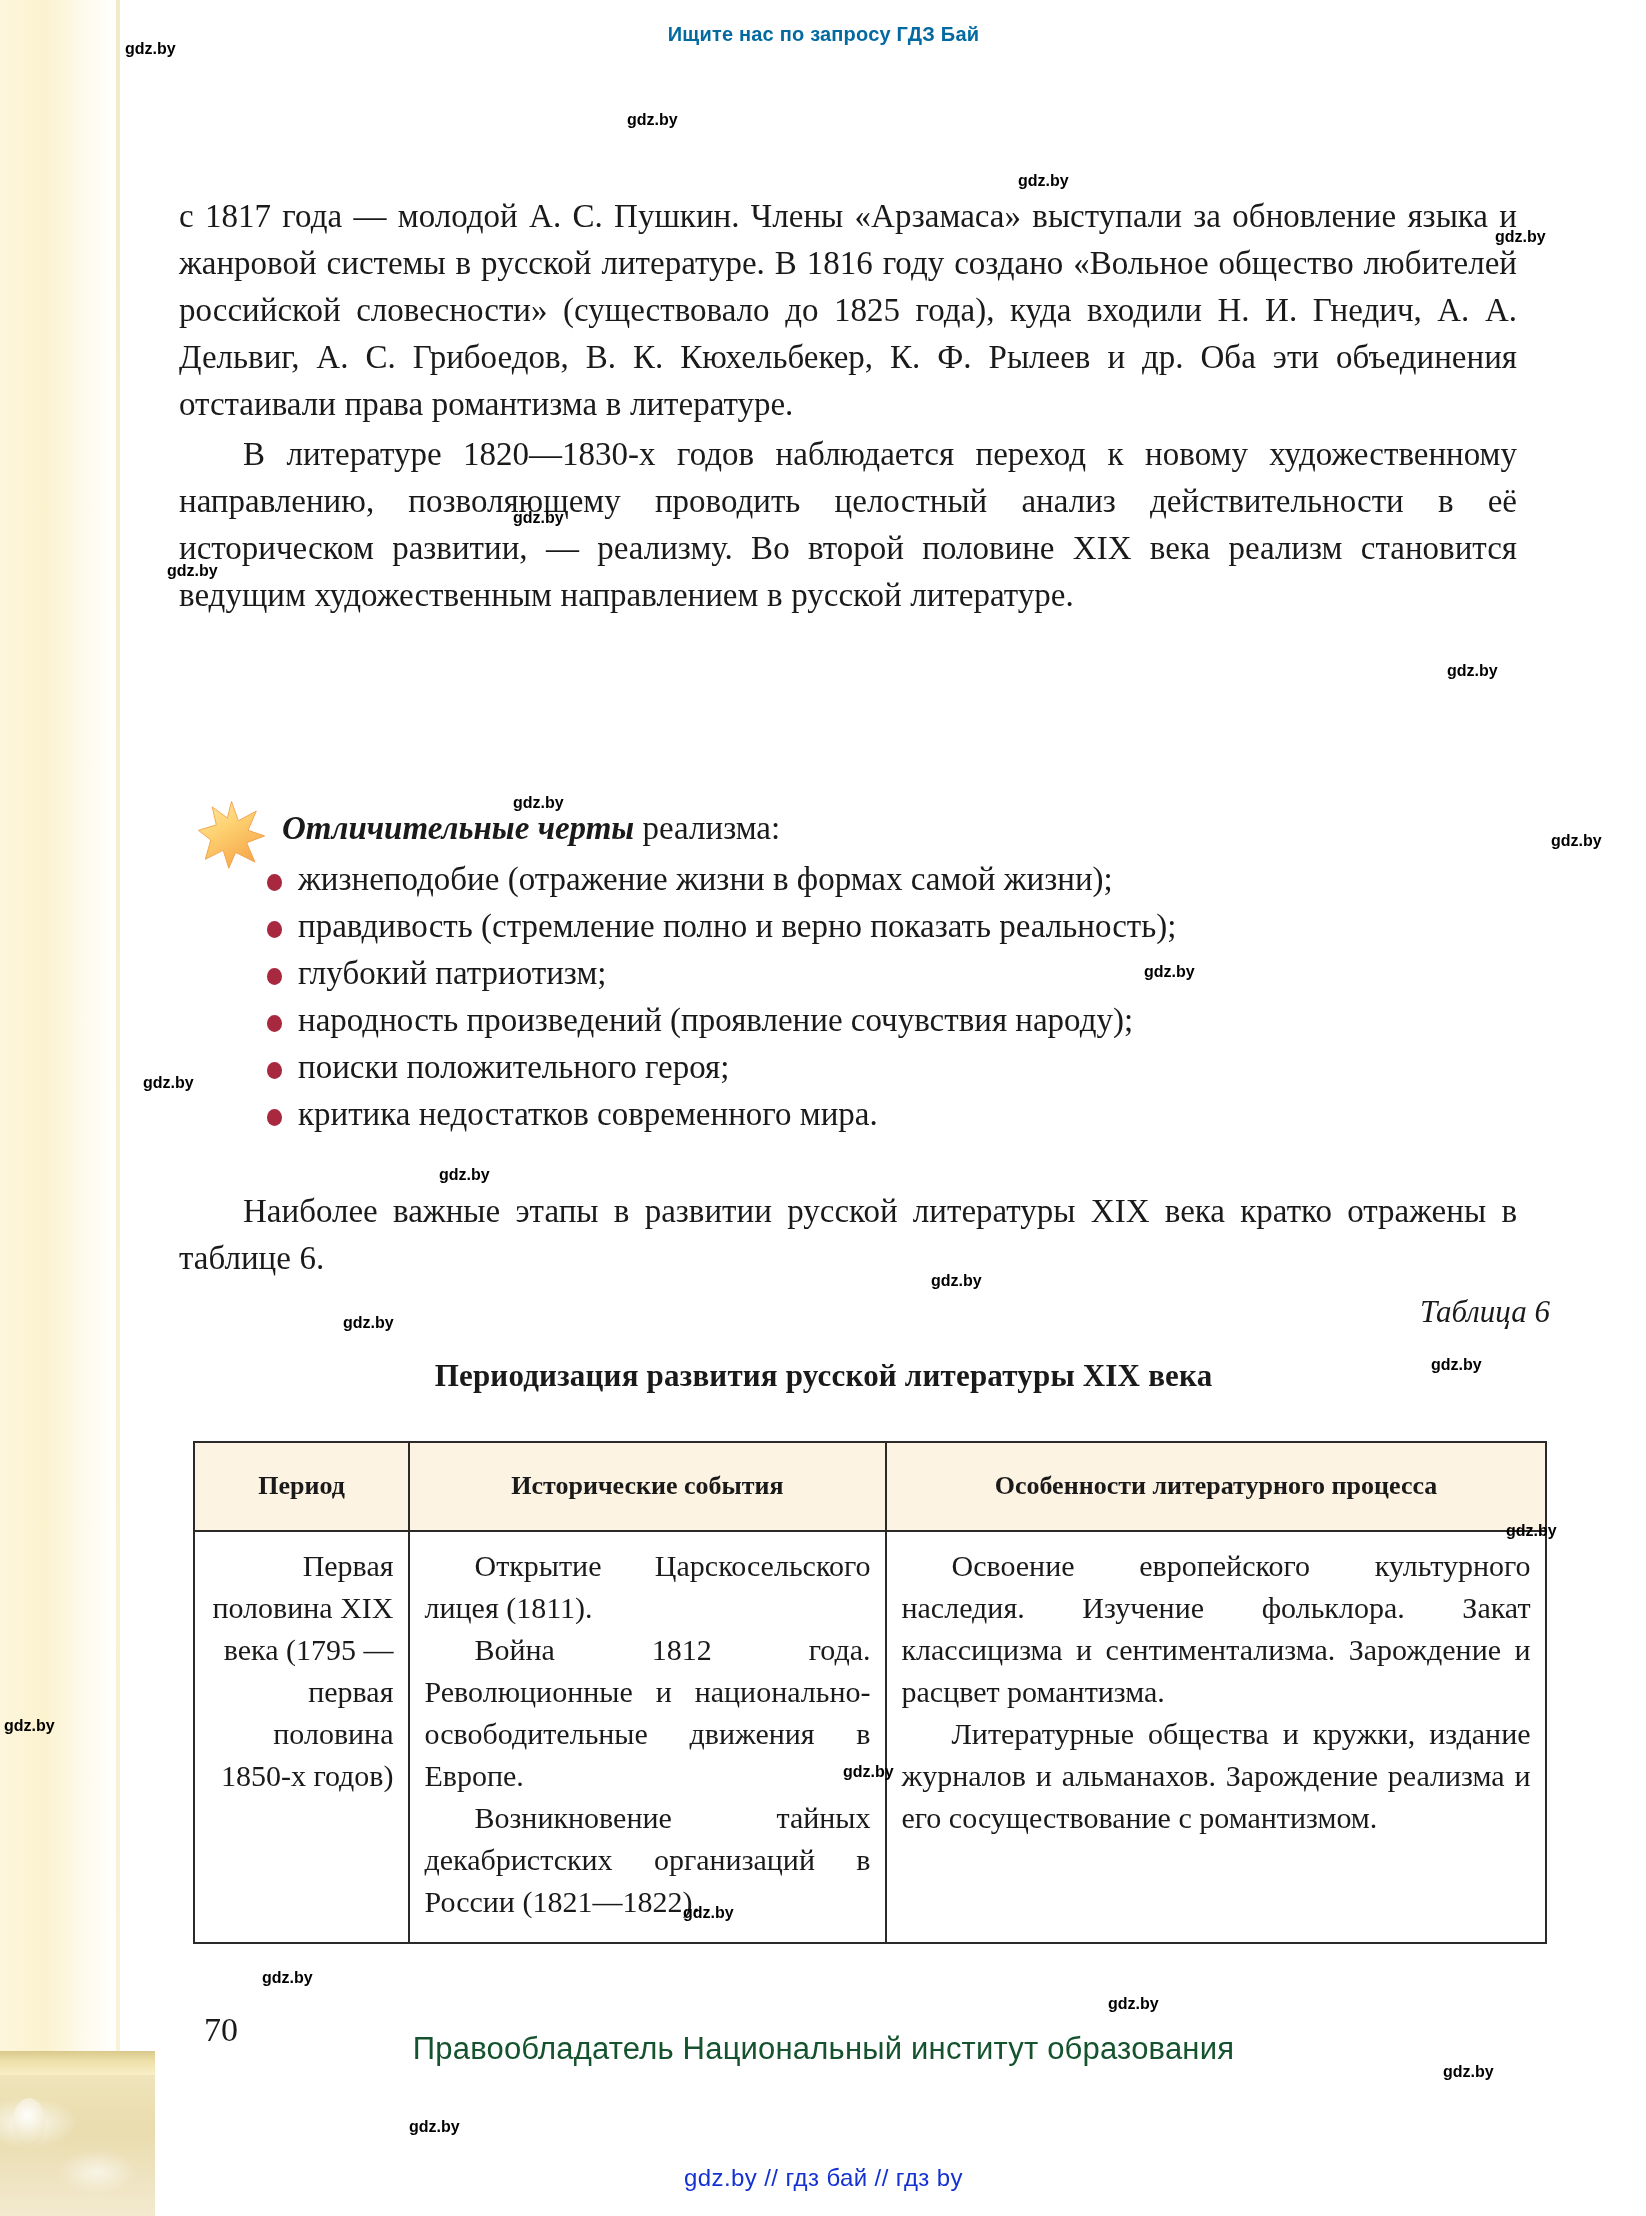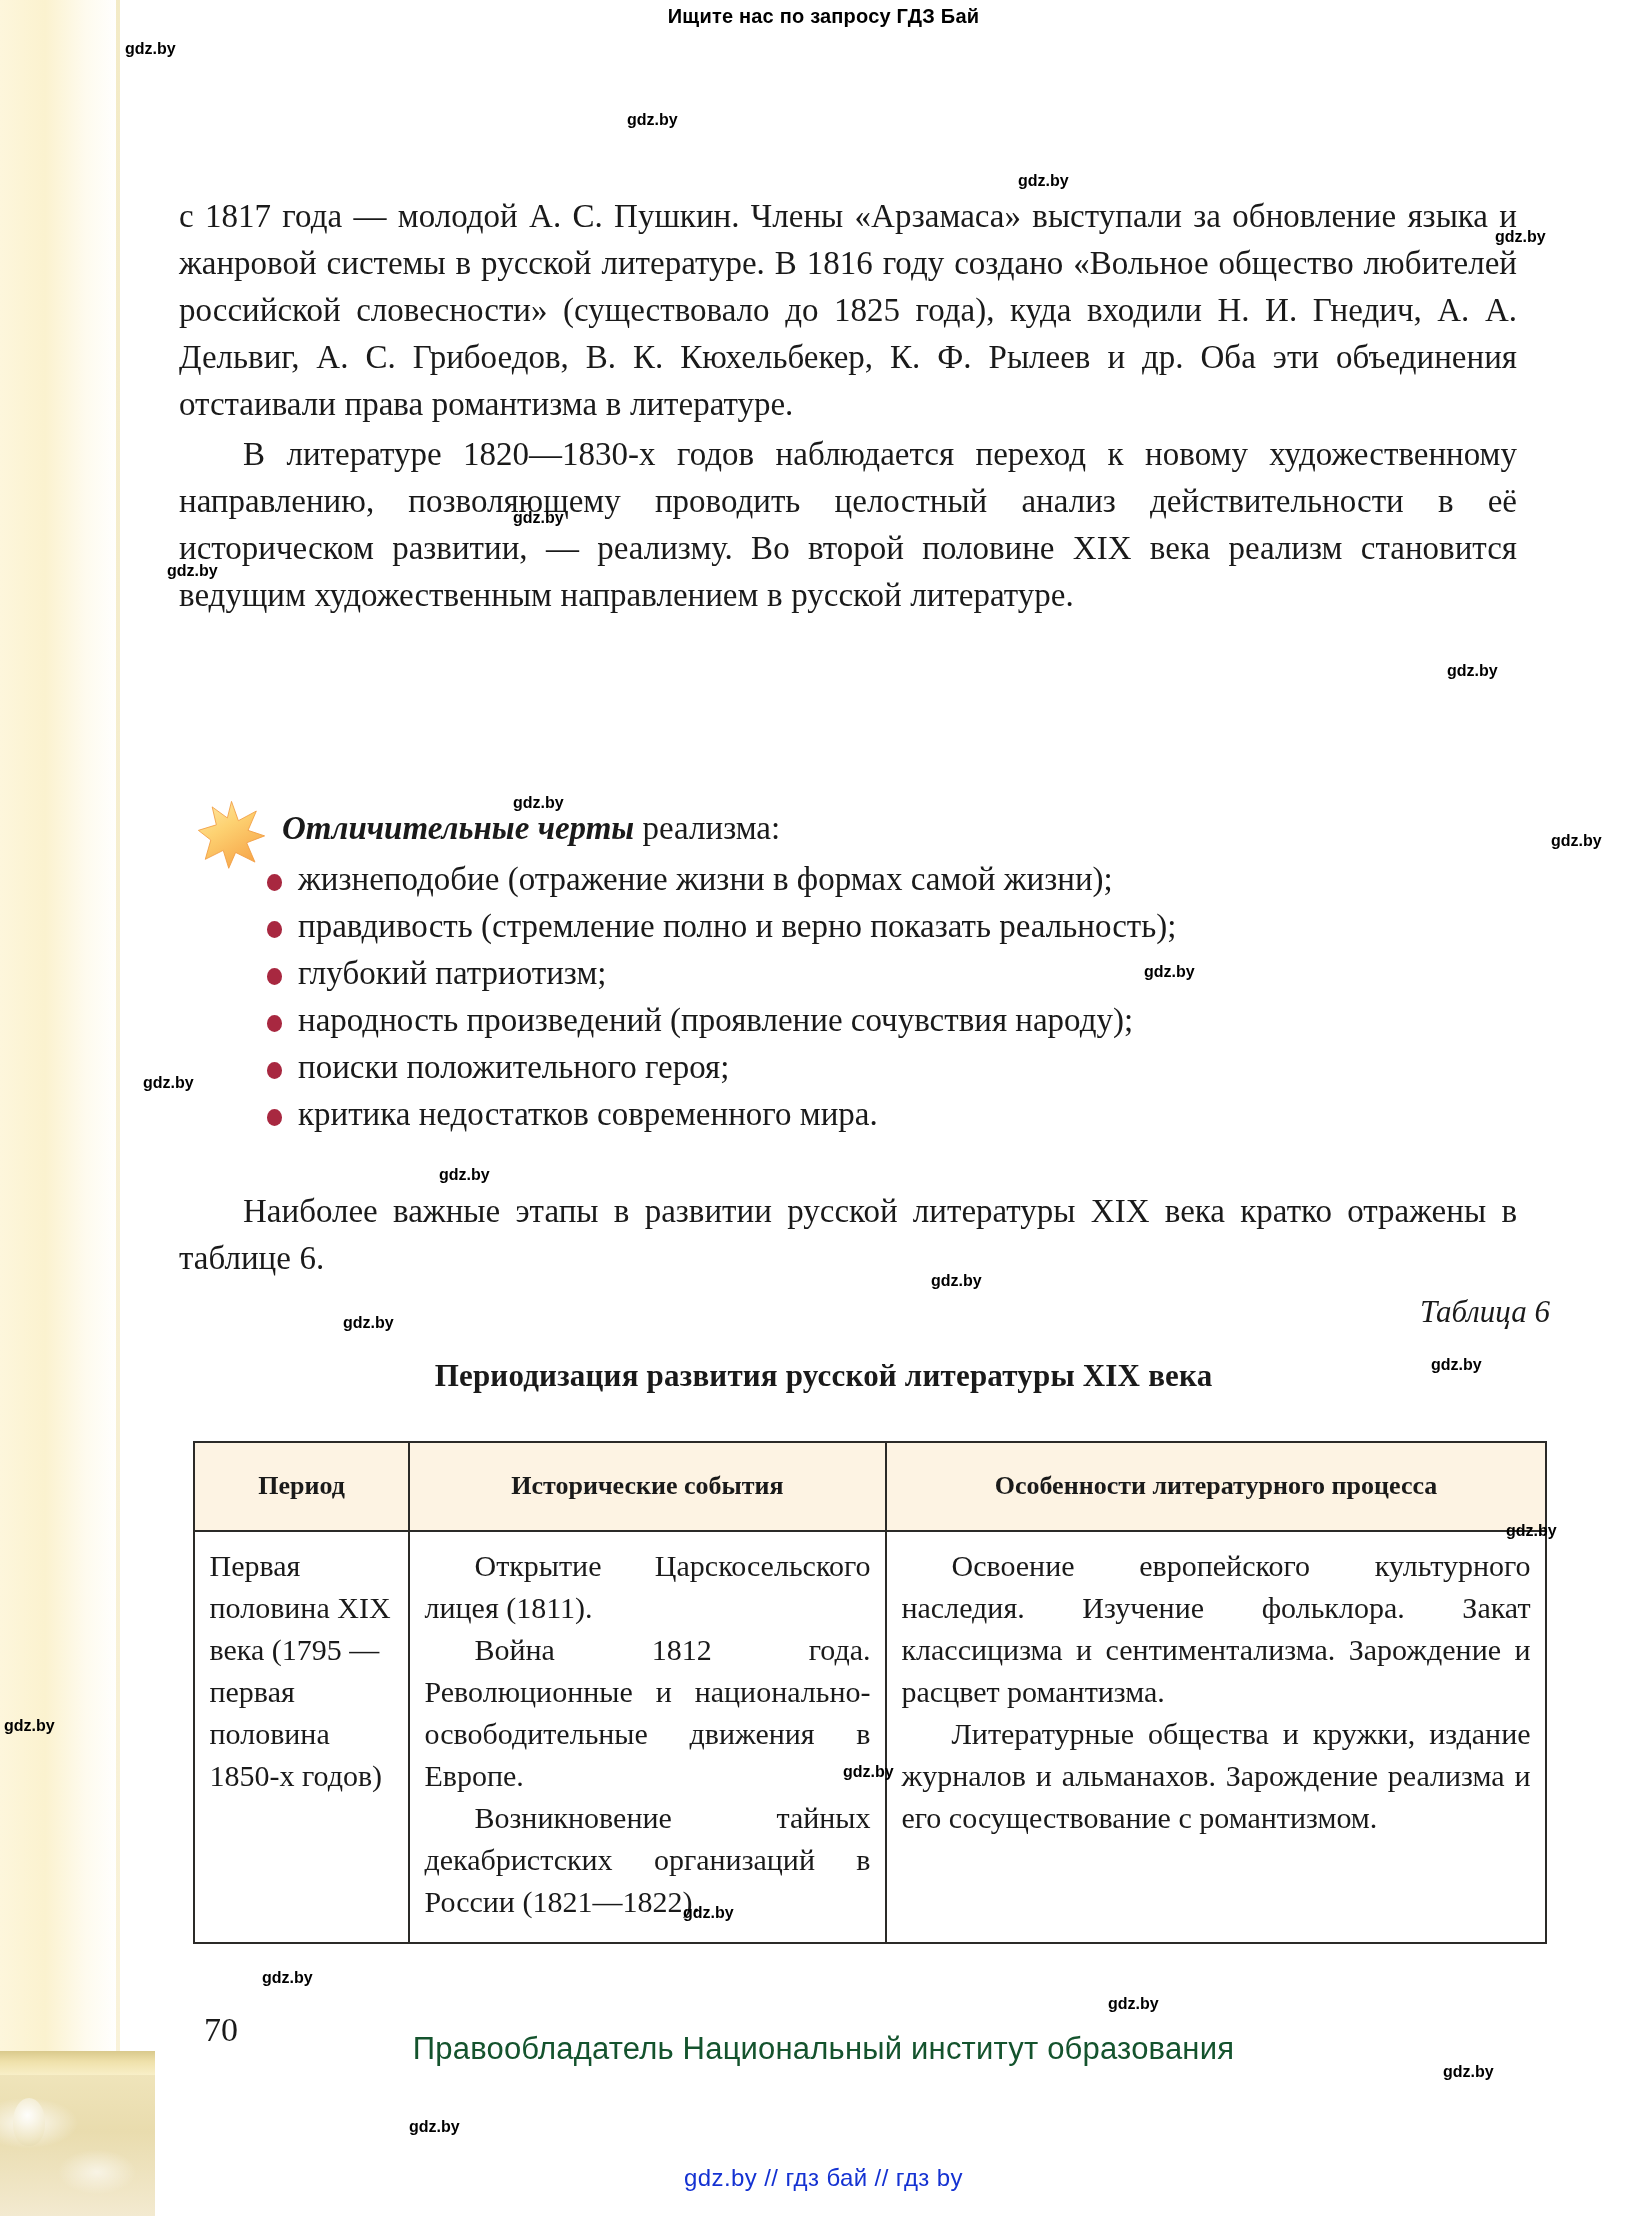--- a/index.html
+++ b/index.html
@@ -230,21 +230,21 @@
   th.h-features { width: 642px; }
   td.col-events p,
   td.col-features p {
     margin: 0;
     text-indent: 50px;
     text-align: justify;
     text-align-last: left;
   }
   td.col-period p {
     margin: 0;
-    text-align: left;
+    text-align: right;
   }
 
   
   .page-number {
     position: absolute;
     left: 204px;
     top: 2011px;
     font-size: 34px;
   }
   .copyright {
@@ -285,21 +285,21 @@
 <body>
 
 <div class="page-bg"></div>
 <div class="left-strip"></div>
 <div class="left-strip-edge"></div>
 <div class="bottom-band"></div>
 <div class="bottom-block"></div>
 
 <div class="content">
 
-  <div class="top-banner" style="color: #000000;">Ищите нас по запросу ГДЗ Бай</div>
+  <div class="top-banner" style="color: #0369a1; margin-top: 18px;">Ищите нас по запросу ГДЗ Бай</div>
 
   <div class="text-col">
     <p class="body just-all">с 1817 года — молодой А. С. Пушкин. Члены «Арзамаса» выступали за обновление языка и жанровой системы в русской литературе. В 1816 году создано «Вольное общество любителей российской словесности» (существовало до 1825 года), куда входили Н. И. Гнедич, А. А. Дельвиг, А. С. Грибоедов, В. К. Кюхельбекер, К. Ф. Рылеев и др. Оба эти объединения отстаивали права романтизма в литературе.</p>
     <p class="body hang just-all">В литературе 1820—1830-х годов наблюдается переход к новому художественному направлению, позволяющему проводить целостный анализ действительности в её историческом развитии, — реализму. Во второй половине XIX века реализм становится ведущим художественным направлением в русской литературе.</p>
   </div>
 
   <div class="features">
     <div class="features-head">
       <span class="star-icon">
         <svg viewBox="0 0 100 100" width="69" height="69" aria-hidden="true">

